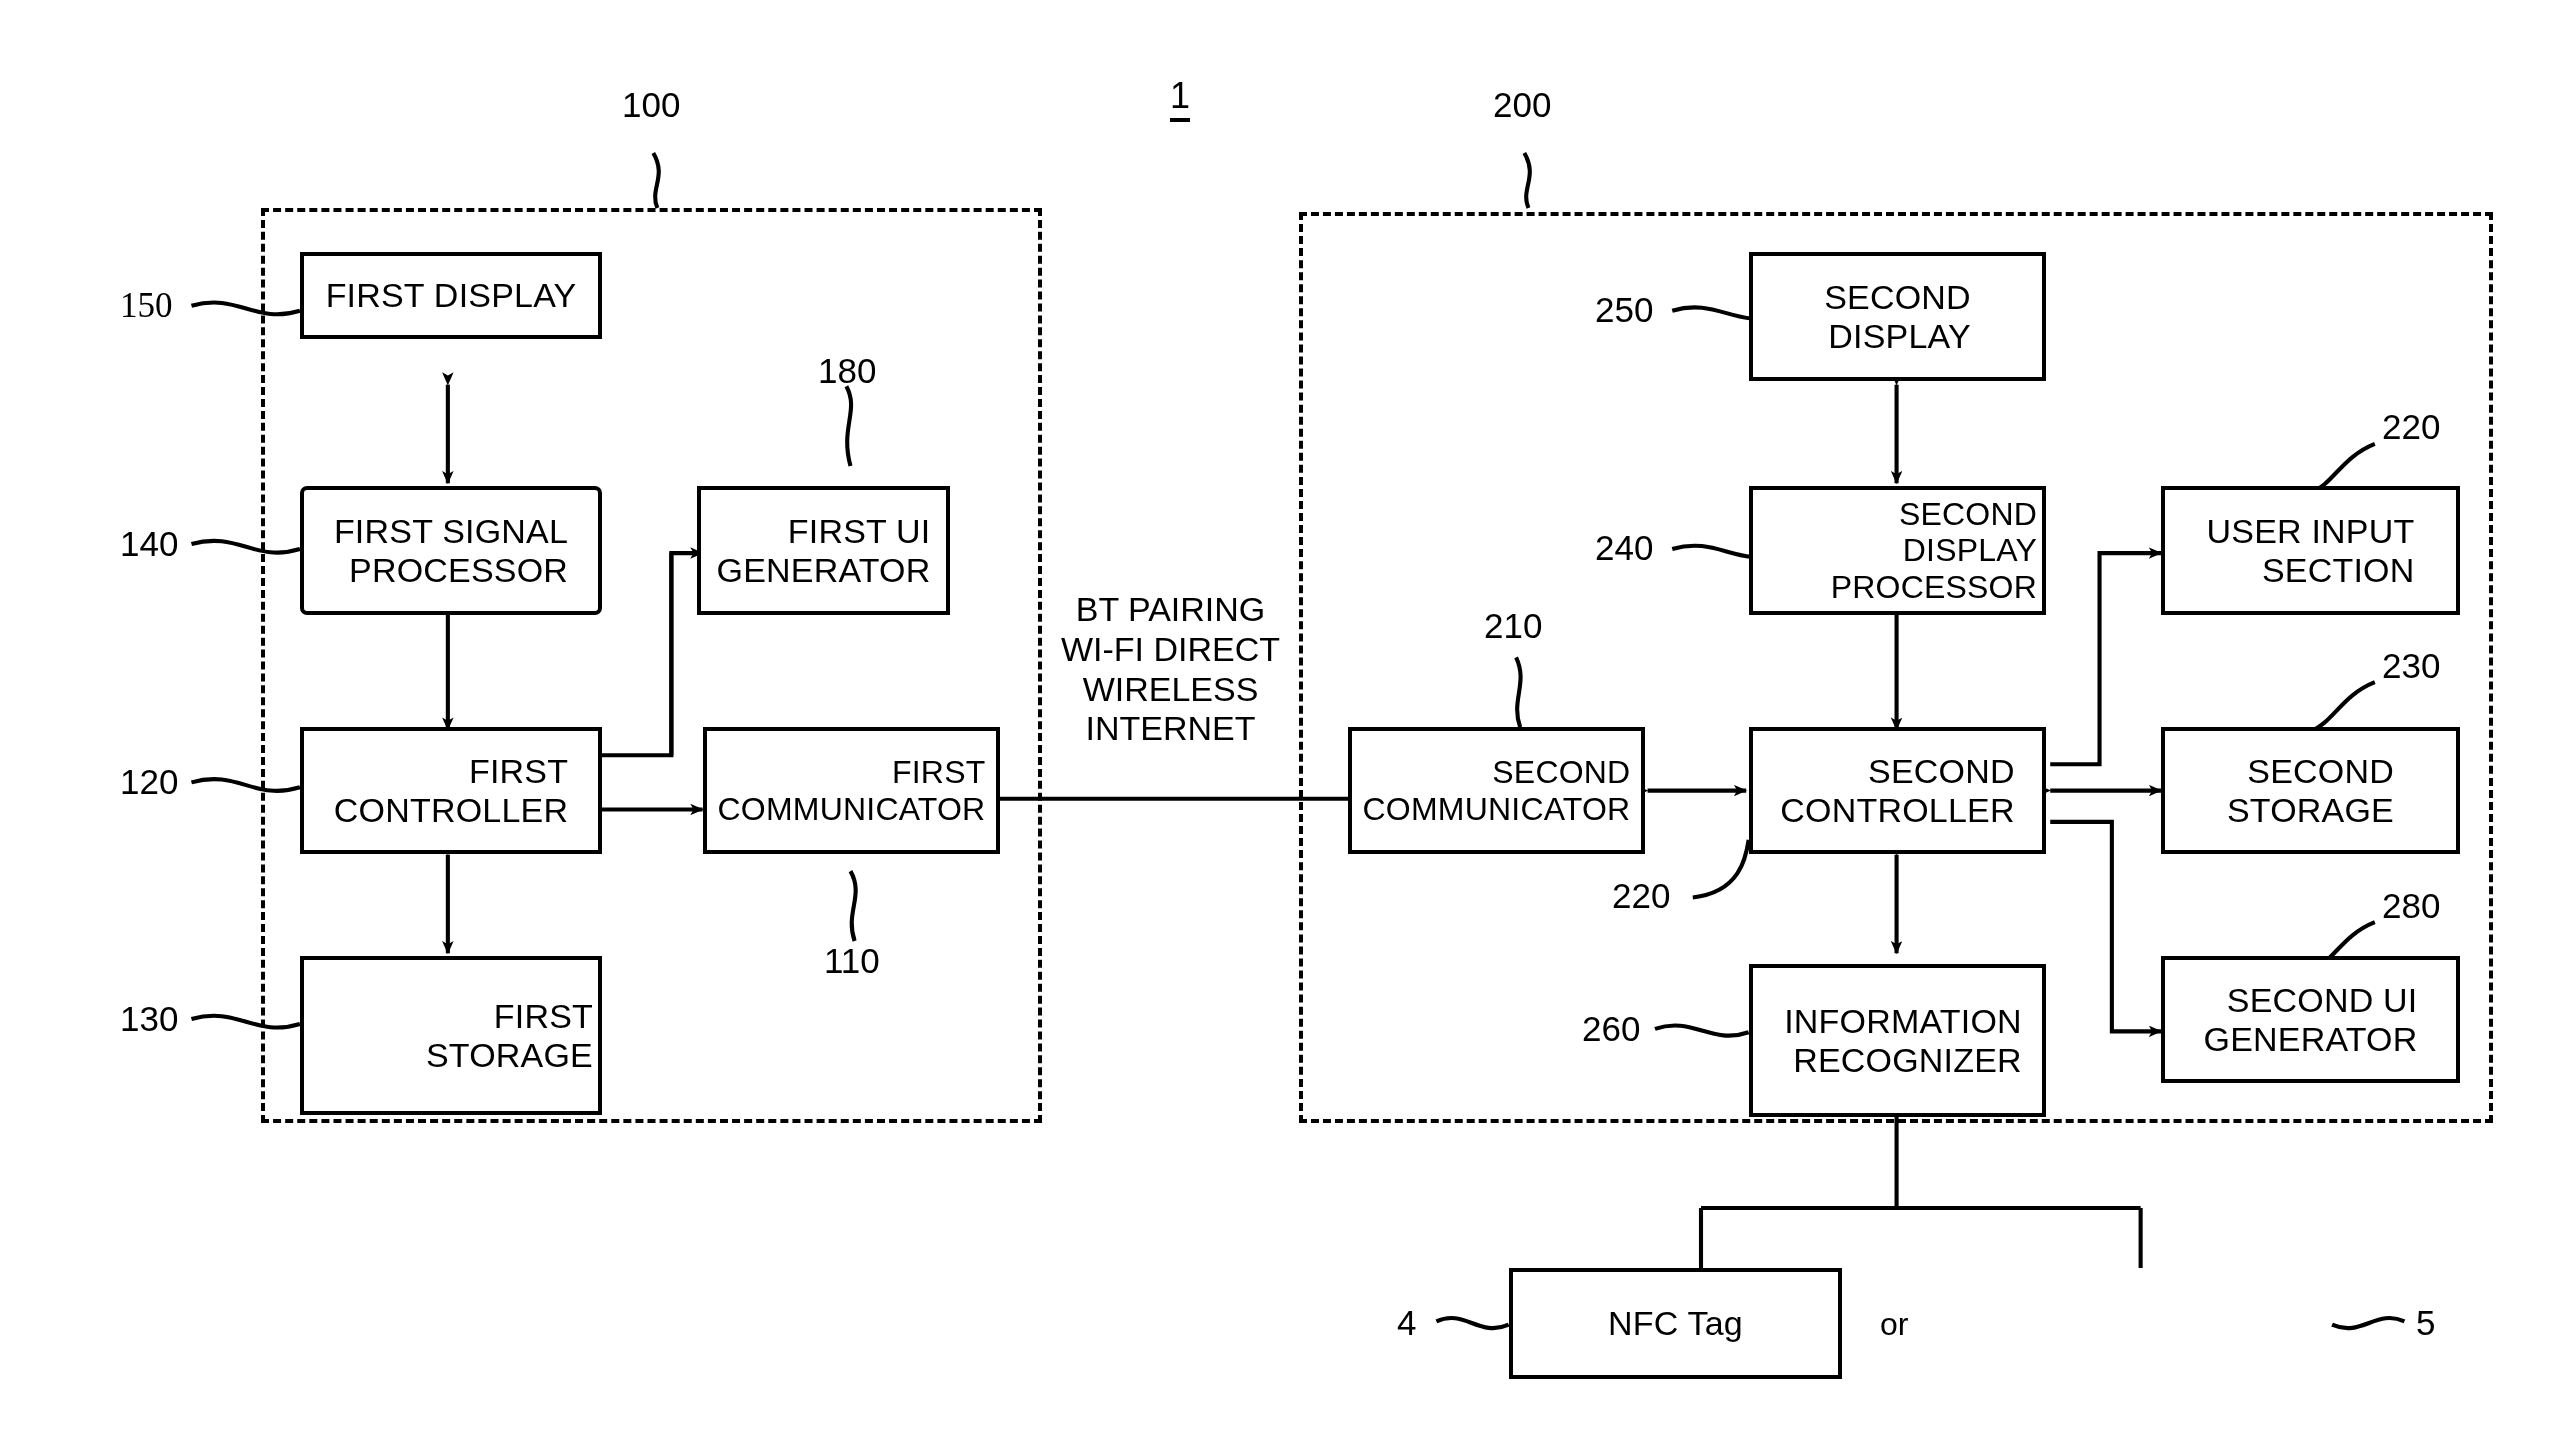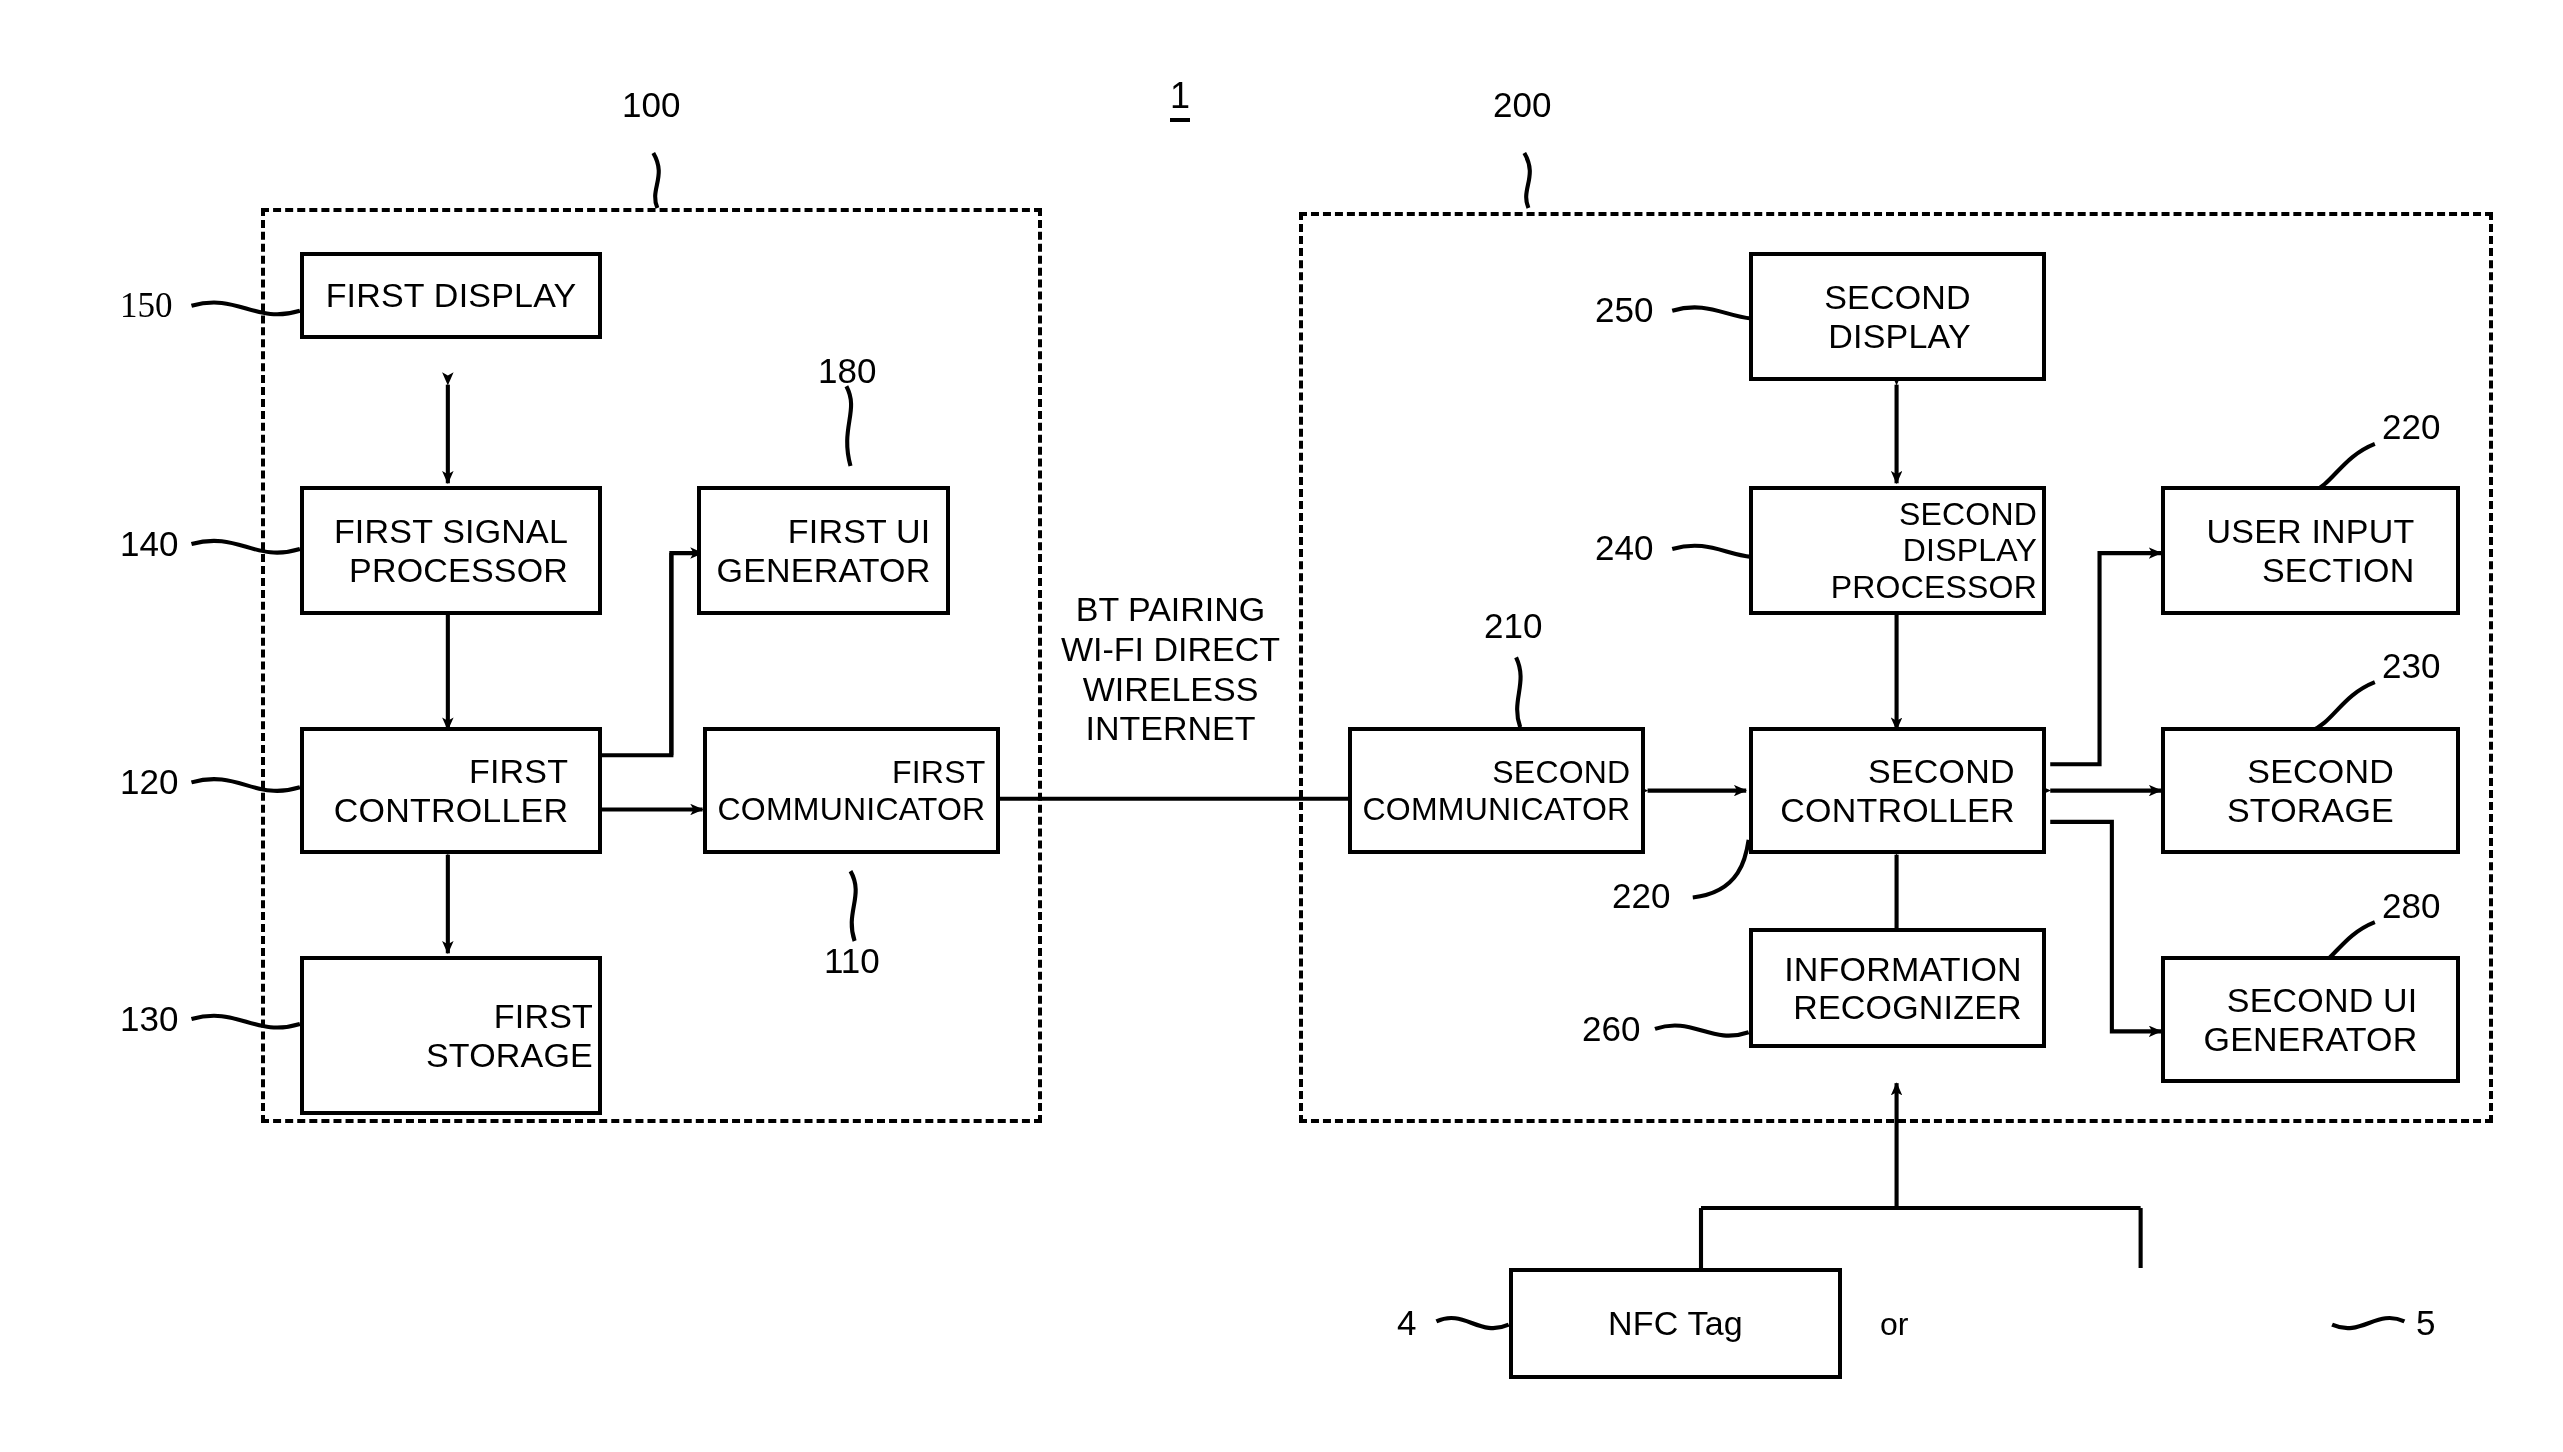--- a/index.html
+++ b/index.html
@@ -170,21 +170,21 @@
   <div class="enclosure" style="left:1299px; top:212px; width:1194px; height:911px;"></div>
 
   <div class="ref figtitle" style="left:1170px; top:78px;">1</div>
 
   <div class="ref" style="left:622px; top:87px;">100</div>
   <div class="ref" style="left:1493px; top:87px;">200</div>
 
   <div class="box" style="left:300px; top:252px; width:302px; height:87px;">FIRST DISPLAY</div>
   <div class="ref" style="left:120px; top:288px;font-family:Liberation Serif, serif;">150</div>
 
-  <div class="box" style="left:300px; top:486px; width:302px; height:129px;">FIRST SIGNAL
+  <div class="box" style="left:300px; top:486px; width:302px; height:129px;border-radius:7px;">FIRST SIGNAL
 PROCESSOR</div>
   <div class="ref" style="left:120px; top:526px;">140</div>
 
   <div class="box" style="left:300px; top:727px; width:302px; height:127px;">FIRST
 CONTROLLER</div>
   <div class="ref" style="left:120px; top:764px;">120</div>
 
   <div class="box" style="left:300px; top:956px; width:302px; height:159px;padding-left:44px;">FIRST STORAGE</div>
   <div class="ref" style="left:120px; top:1001px;">130</div>
 
@@ -210,21 +210,21 @@
   <div class="ref" style="left:1595px; top:530px;">240</div>
 
   <div class="box" style="left:1749px; top:727px; width:297px; height:127px;">SECOND
 CONTROLLER</div>
   <div class="ref" style="left:1612px; top:878px;">220</div>
 
   <div class="box small-txt" style="left:1348px; top:727px; width:297px; height:127px;">SECOND
 COMMUNICATOR</div>
   <div class="ref" style="left:1484px; top:608px;">210</div>
 
-  <div class="box" style="left:1749px; top:928px; width:297px; height:120px;padding-left:16px;">INFORMATION
+  <div class="box" style="left:1749px; top:964px; width:297px; height:153px;padding-left:16px;">INFORMATION
 RECOGNIZER</div>
   <div class="ref" style="left:1582px; top:1011px;">260</div>
 
   <div class="box" style="left:2161px; top:486px; width:299px; height:129px;">USER INPUT
 SECTION</div>
   <div class="ref" style="left:2382px; top:409px;">220</div>
 
   <div class="box" style="left:2161px; top:727px; width:299px; height:127px;">SECOND
 STORAGE</div>
   <div class="ref" style="left:2382px; top:648px;">230</div>

